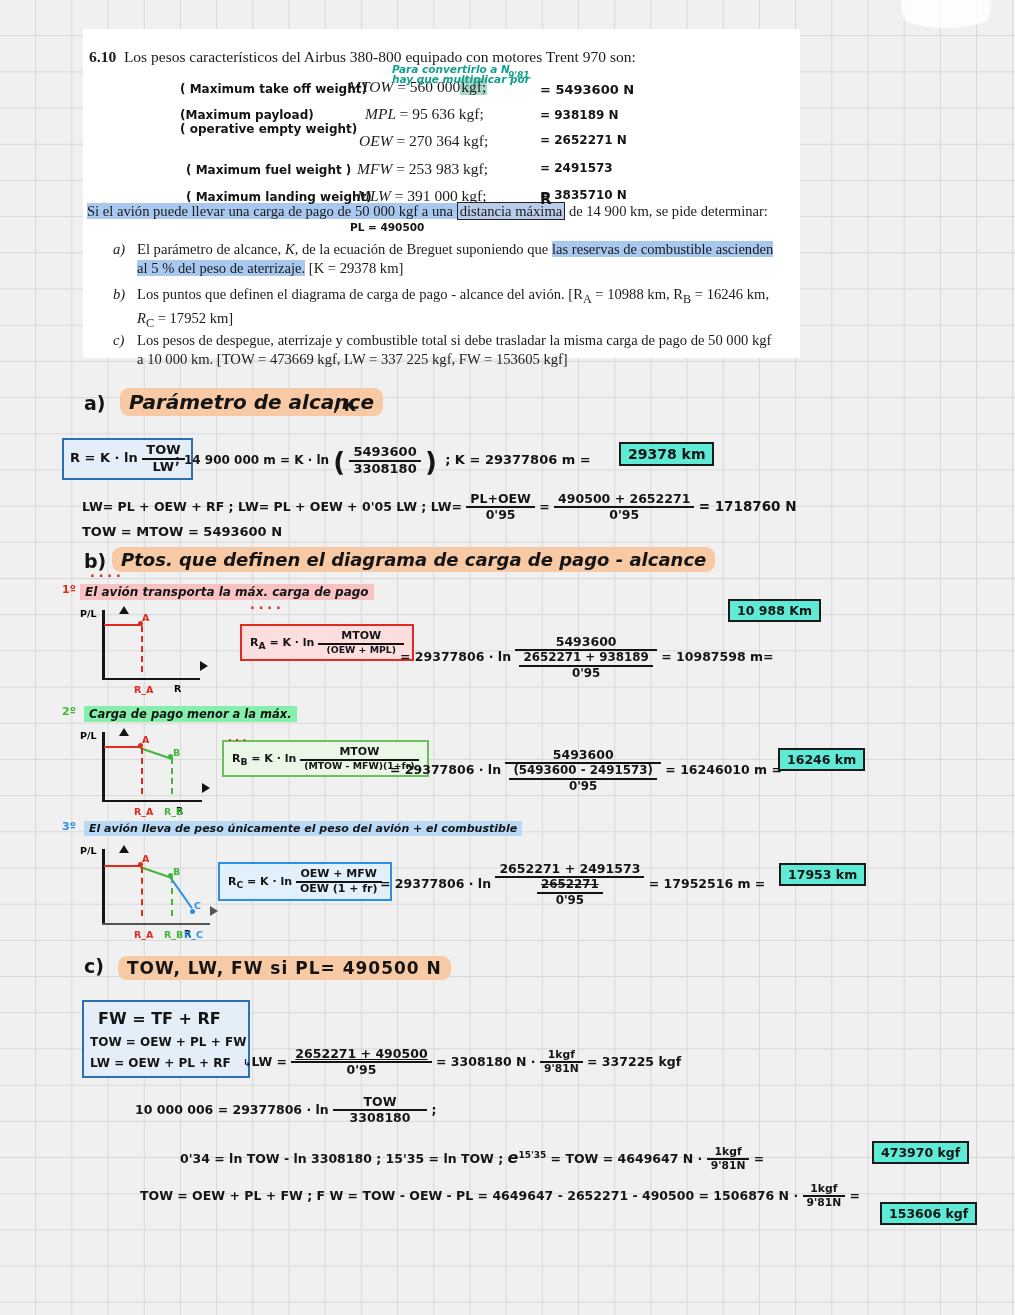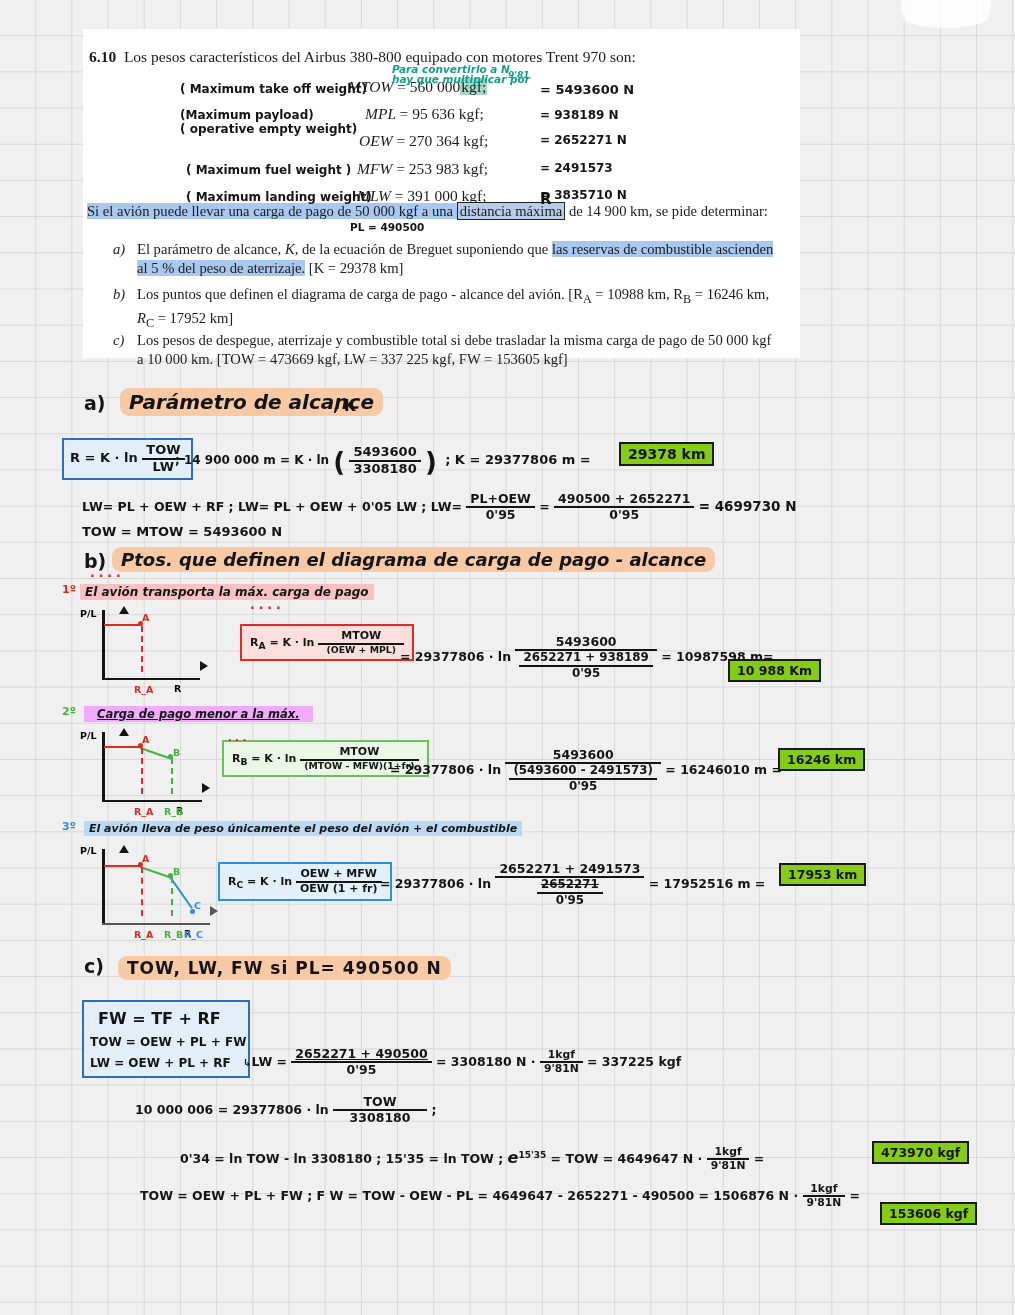--- a/index.html
+++ b/index.html
@@ -58,28 +58,28 @@
     color:#141414;font-weight:bold;white-space:nowrap;
   }
   .hw.thin{font-weight:normal;}
   .teal{color:#12a08e;font-weight:bold;font-style:italic;}
   .red{color:#e02b20;}
   .green{color:#44b43c;}
   .blue{color:#2d8fe0;}
 
   .hlo{background:#f7c9a4;border-radius:9px;padding:2px 9px;}
   .hlr{background:#f8c2c2;padding:1px 5px;}
-  .hlg{background:#f0abfc;padding:1px 13px;text-decoration:underline;}
+  .hlg{background:#86efac;padding:1px 5px;}
   .hlb{background:#b9d9f5;padding:1px 5px;}
 
   .boxblue{border:2px solid #2c6fb5;background:#e4eef8;padding:3px 6px;}
   .boxred{border:2px solid #e02b20;background:#fbdedd;padding:4px 8px;}
   .boxgreen{border:2px solid #6dbf5e;background:#eaf7e6;padding:4px 8px;}
   .boxcyan{border:2px solid #2d8fe0;background:#e2f0fb;padding:4px 8px;}
-  .boxres{border:2.5px solid #1a1a1a;background:#84cc16;padding:2px 7px;}
+  .boxres{border:2.5px solid #1a1a1a;background:#5eead4;padding:2px 7px;}
 
   
   .frac{display:inline-block;vertical-align:middle;text-align:center;line-height:1.15;}
   .frac .num{display:block;padding:0 4px;}
   .frac .den{display:block;border-top:2px solid #141414;padding:0 4px;}
   .frac.sm{font-size:.86em;}
 
   
   .dots{position:absolute;color:#e02b20;font-size:17px;letter-spacing:3px;font-weight:bold;}
 
@@ -203,21 +203,21 @@
   <span>LW=  PL + OEW + RF ; LW= PL + OEW + 0'05 LW ; LW=</span>
   <span class="frac">
     <span class="num">PL+OEW</span>
     <span class="den">0'95</span>
   </span>
   <span>=</span>
   <span class="frac">
     <span class="num">490500 + 2652271</span>
     <span class="den">0'95</span>
   </span>
-  <span style="font-size:13.5px;">= 4699730 N</span>
+  <span style="font-size:13.5px;">= 1718760 N</span>
 </div>
 <div class="hw" style="left:82px;top:524px;font-size:13px;">TOW = MTOW = 5493600 N</div>
 
 <div class="hw" style="left:84px;top:550px;font-size:19px;">b)</div>
 <div class="hw hlo" style="left:112px;top:547px;font-size:18px;font-style:italic;text-align:center;">Ptos. que definen el diagrama de carga de pago - alcance</div>
 <div class="dots" style="left:90px;top:566px;">····</div>
 
 <div class="hw red" style="left:62px;top:583px;font-size:11px;">1º</div>
 <div class="hw hlr" style="left:80px;top:584px;font-size:12px;font-style:italic;">El avión transporta la máx. carga de pago</div>
 <div class="dots" style="left:250px;top:598px;">····</div>
@@ -253,21 +253,21 @@
     <span class="num">5493600</span>
     <span class="den">
       <span class="frac" style="font-size:.95em;">
         <span class="num">2652271 +  938189</span>
         <span class="den">0'95</span>
       </span>
     </span>
   </span>
   <span>= 10987598 m=</span>
 </div>
-<div class="hw boxres" style="left:728px;top:659px;font-size:12.5px;">10 988 Km</div>
+<div class="hw boxres" style="left:728px;top:599px;font-size:12.5px;">10 988 Km</div>
 
 <div class="hw green" style="left:62px;top:705px;font-size:11px;">2º</div>
 <div class="hw hlg" style="left:84px;top:706px;font-size:11.5px;font-style:italic;">Carga de pago menor a la máx.</div>
 
 <div class="diagram" style="left:80px;top:728px;">
   <div class="axisY">
       <div class="arrY"></div>
     </div>
   <div class="axisX" style="width:100px;">
       <div class="arrX" style="left:100px;"></div>

